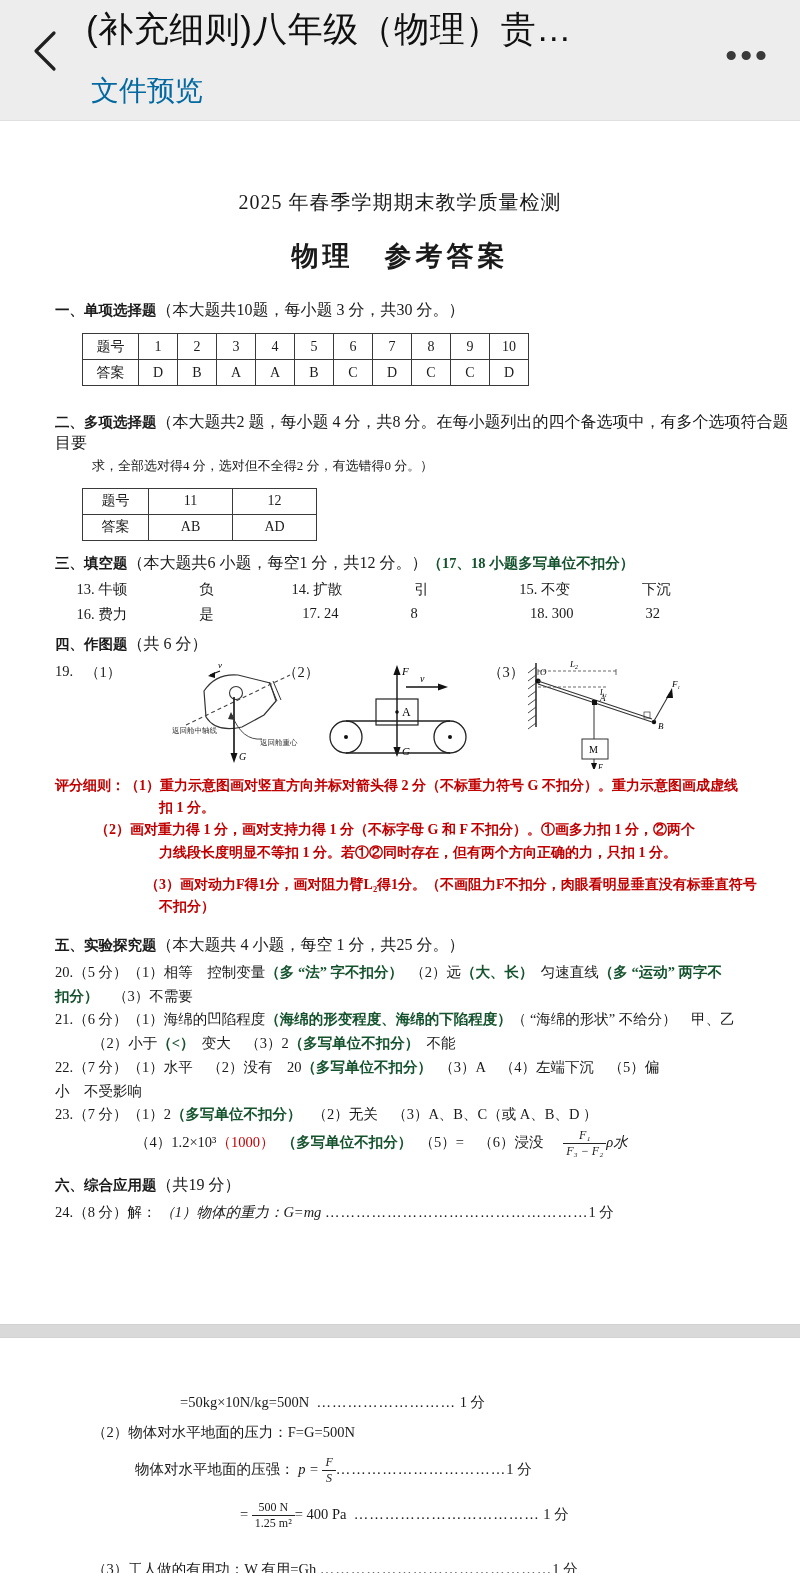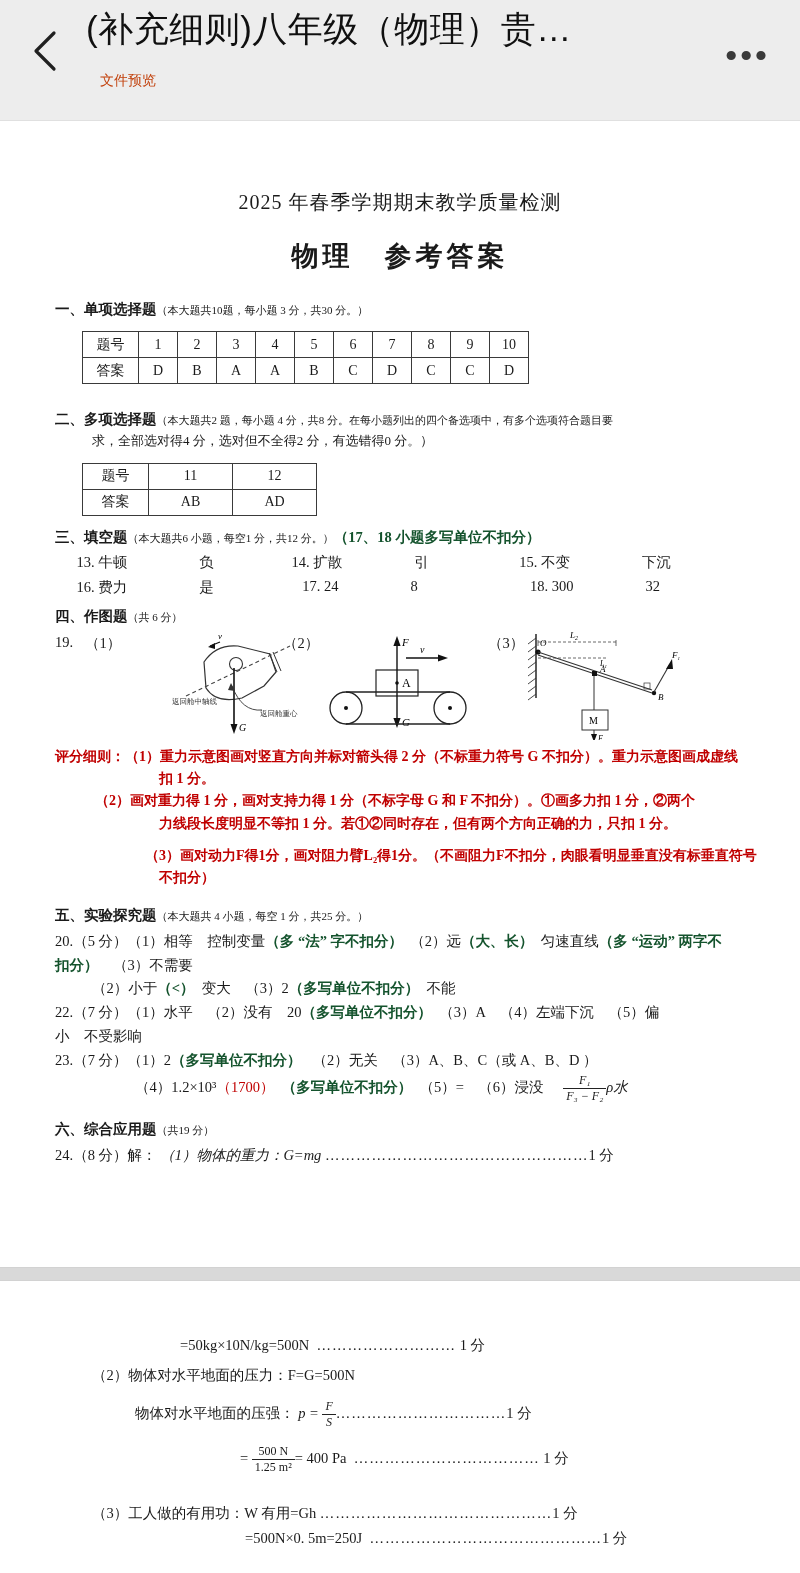--- a/index.html
+++ b/index.html
@@ -23,23 +23,23 @@
     width:34px; height:46px; cursor:pointer;
   }
   .back-btn svg{ display:block; }
   .hdr-title{
     position:absolute; left:86px; top:6px;
     font-family:"Liberation Sans","DejaVu Sans",sans-serif;
     font-size:35px; font-weight:400; color:#101010;
     letter-spacing:.5px; white-space:nowrap;
   }
   .hdr-sub{
-    position:absolute; left:100px; top:72px;
+    position:absolute; left:91px; top:72px;
     font-family:"Liberation Sans","DejaVu Sans",sans-serif;
-    font-size:14px; color:#c2410c;
+    font-size:28px; color:#0369a1;
   }
   .more-btn{
     position:absolute; right:30px; top:38px;
     font-family:"Liberation Sans","DejaVu Sans",sans-serif;
     font-size:34px; color:#3a3a3a; letter-spacing:3px;
     cursor:pointer; line-height:1;
   }
 
   
   .doc-scroll{ position:absolute; top:121px; left:0; width:800px; height:1452px; background:#ffffff; }
@@ -53,21 +53,21 @@
   }
   .doc-title2{
     text-align:center; font-size:27px; font-weight:bold;
     margin:0; padding-top:22px; letter-spacing:4px;
     font-family:"DejaVu Sans","Liberation Sans",sans-serif;
   }
 
   .sec-head{
     margin:26px 0 0 55px; font-size:14.5px; font-weight:bold;
   }
-  .sec-head .note{ font-weight:normal; font-size:11px; }
+  .sec-head .note{ font-weight:normal; font-size:16px; }
   .red{ color:#14532d; font-weight:bold; }
   .redn{ color:#c00000; }
 
   table.ans{
     border-collapse:collapse; margin:12px 0 0 82px;
     font-size:14px; font-family:"Liberation Serif","DejaVu Serif",serif;
   }
   table.ans td{
     border:1px solid #3a3a3a; text-align:center;
     padding:3px 0; height:26px;
@@ -289,34 +289,37 @@
       <span>五、实验探究题</span><span class="note">（本大题共 4 小题，每空 1 分，共25 分。）</span>
     </div>
 
     <div class="line">
       <span>20.（5 分）</span><span>（1）相等　控制变量</span><span class="red">（多 “法” 字不扣分）</span>&nbsp;&nbsp;<span>（2）远</span><span class="red">（大、长）</span>&nbsp;&nbsp;<span>匀速直线</span><span class="red">（多 “运动” 两字不</span>
     </div>
     <div class="line tight">
       <span class="red">扣分）</span>&nbsp;&nbsp;&nbsp;&nbsp;<span>（3）不需要</span>
     </div>
 
+    <div class="line tight">
+      <span>21.（6 分）</span><span>（1）海绵的凹陷程度</span><span class="red">（海绵的形变程度、海绵的下陷程度）</span><span>（ “海绵的形状” 不给分）　甲、乙</span>
+    </div>
     <div class="line ind tight">
       <span>（2）小于</span><span class="red">（&lt;）</span>&nbsp;&nbsp;<span>变大　（3）2</span><span class="red">（多写单位不扣分）</span>&nbsp;&nbsp;<span>不能</span>
     </div>
 
     <div class="line tight">
       <span>22.（7 分）</span><span>（1）水平　（2）没有　20</span><span class="red">（多写单位不扣分）</span>&nbsp;&nbsp;<span>（3）A　（4）左端下沉　（5）偏</span>
     </div>
     <div class="line tight">小　不受影响</div>
 
     <div class="line tight">
       <span>23.（7 分）</span><span>（1）2</span><span class="red">（多写单位不扣分）</span>&nbsp;&nbsp;&nbsp;<span>（2）无关　（3）A、B、C（或 A、B、D ）</span>
     </div>
     <div class="line ind2 tight" style="position:relative">
-      <span><span>（4）1.2×10³</span></span><span class="redn">（1700）</span>&nbsp;&nbsp;<span class="red">（多写单位不扣分）</span>&nbsp;&nbsp;<span>（5）=　（6）浸没</span>
+      <span><span>（4）1.2×10³</span></span><span class="redn">（1000）</span>&nbsp;&nbsp;<span class="red">（多写单位不扣分）</span>&nbsp;&nbsp;<span>（5）=　（6）浸没</span>
       <span class="frac" style="margin-left:16px">
         <span class="num">F₁</span>
         <span class="den">F₃ − F₂</span>
       </span><span style="font-style:italic">ρ水</span>
     </div>
 
     <div class="sec-head" style="margin-top:16px">
       <span>六、综合应用题</span><span class="note">（共19 分）</span>
     </div>
     <div class="line">

